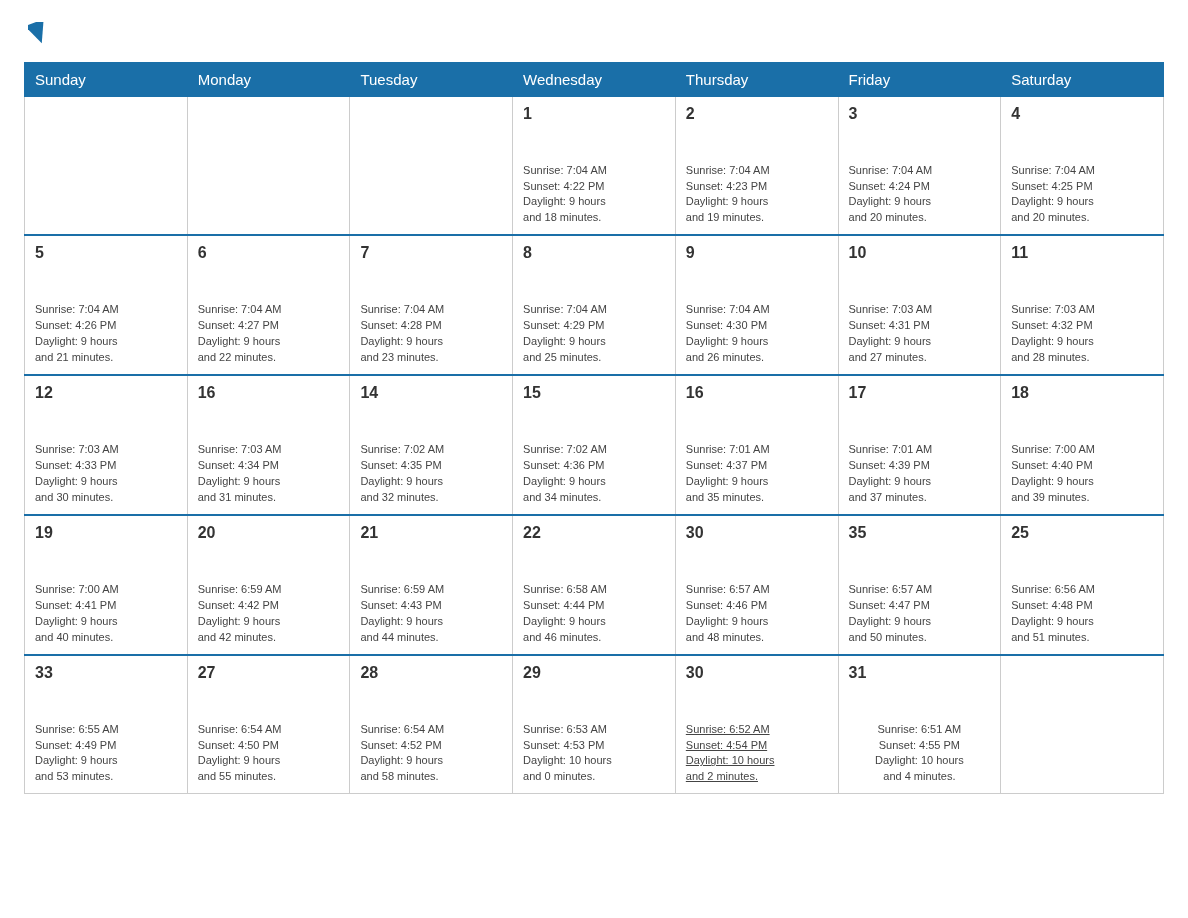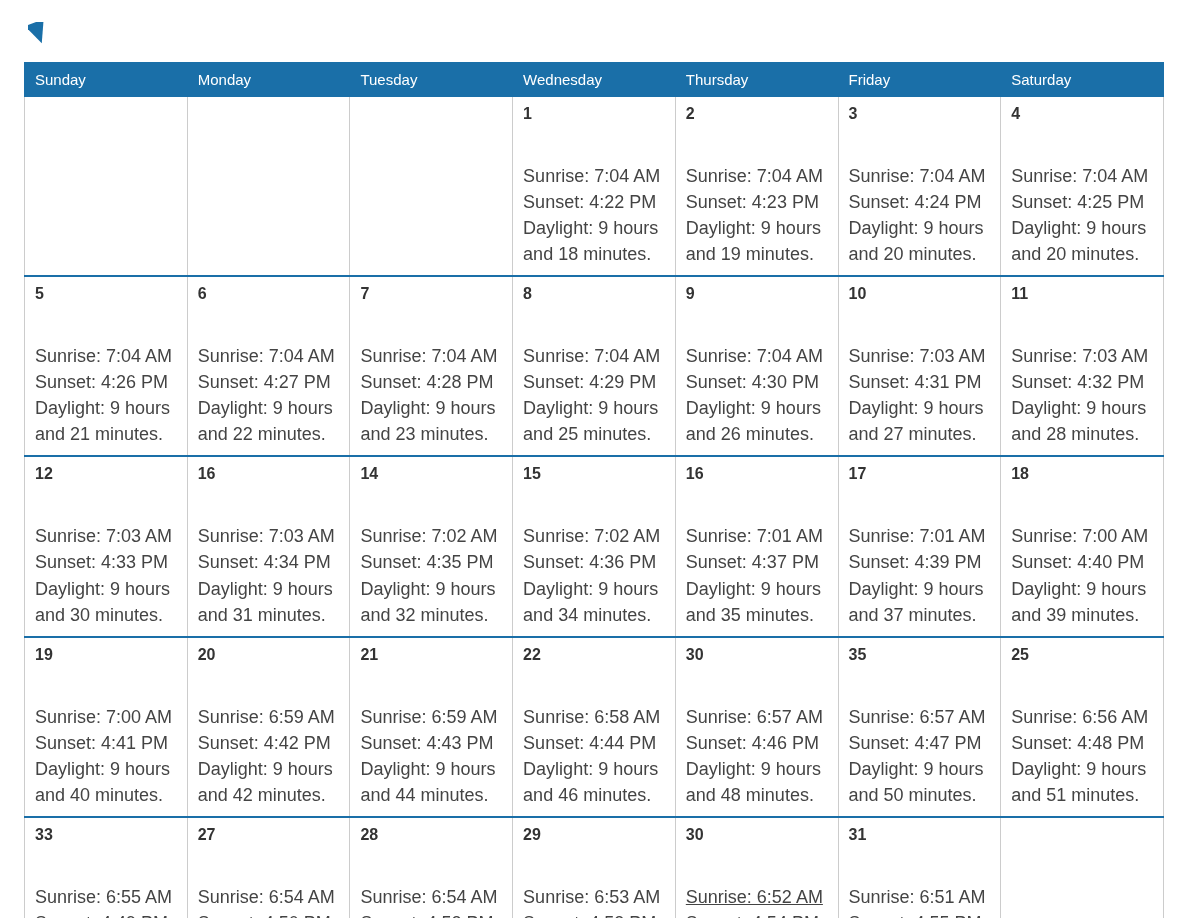--- a/index.html
+++ b/index.html
@@ -71,21 +71,21 @@
       color: #333;
     }
     .day-num {
       font-size: 16px;
       font-weight: bold;
       color: #333;
       display: block;
       margin-bottom: 4px;
     }
     .day-info {
-      font-size: 18px;
+      font-size: 11px;
       color: #444;
       line-height: 1.45;
       margin-top: 40px;
     }
     .empty-cell {
       background: #fff;
     }
     .row-divider td {
       border-top: 2px solid #1a6fa8;
     }
@@ -341,21 +341,21 @@
         </td>
         <td>
           <span class="day-num">30</span>
           <div class="day-info" style="white-space: pre-line; text-decoration: underline;">Sunrise: 6:52 AM
 Sunset: 4:54 PM
 Daylight: 10 hours
 and 2 minutes.</div>
         </td>
         <td>
           <span class="day-num">31</span>
-          <div class="day-info" style="white-space: pre-line;">Sunrise: 6:51 AM
+          <div class="day-info" style="white-space: pre-line; text-align: center;">Sunrise: 6:51 AM
 Sunset: 4:55 PM
 Daylight: 10 hours
 and 4 minutes.</div>
         </td>
         <td class="empty-cell"></td>
       </tr>
     </tbody>
 </table>
 
 </body></html>

